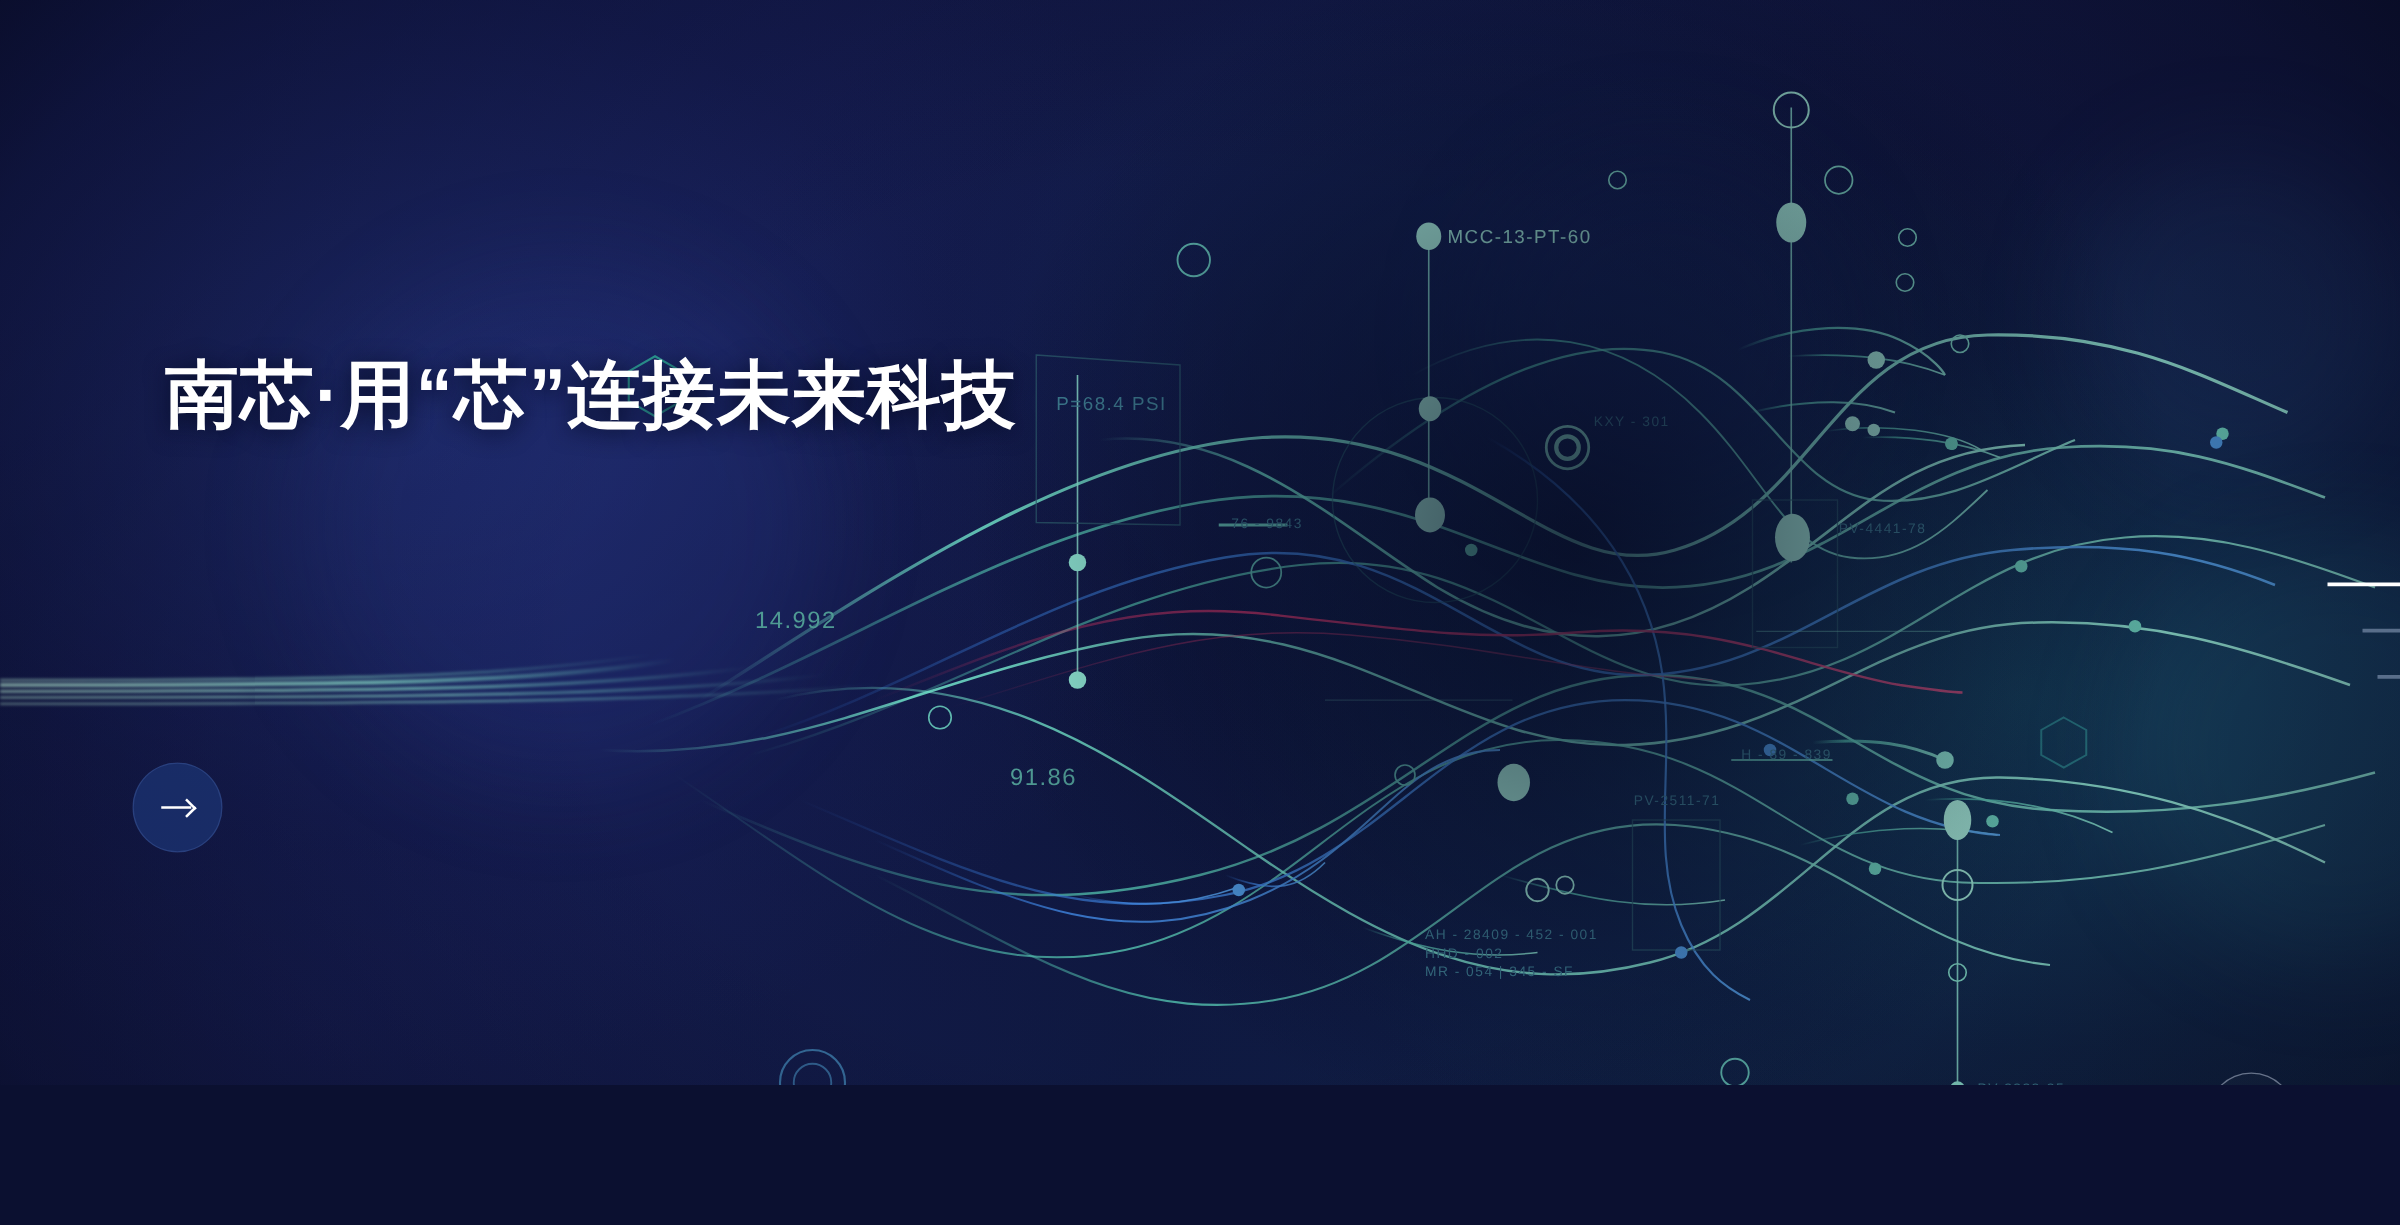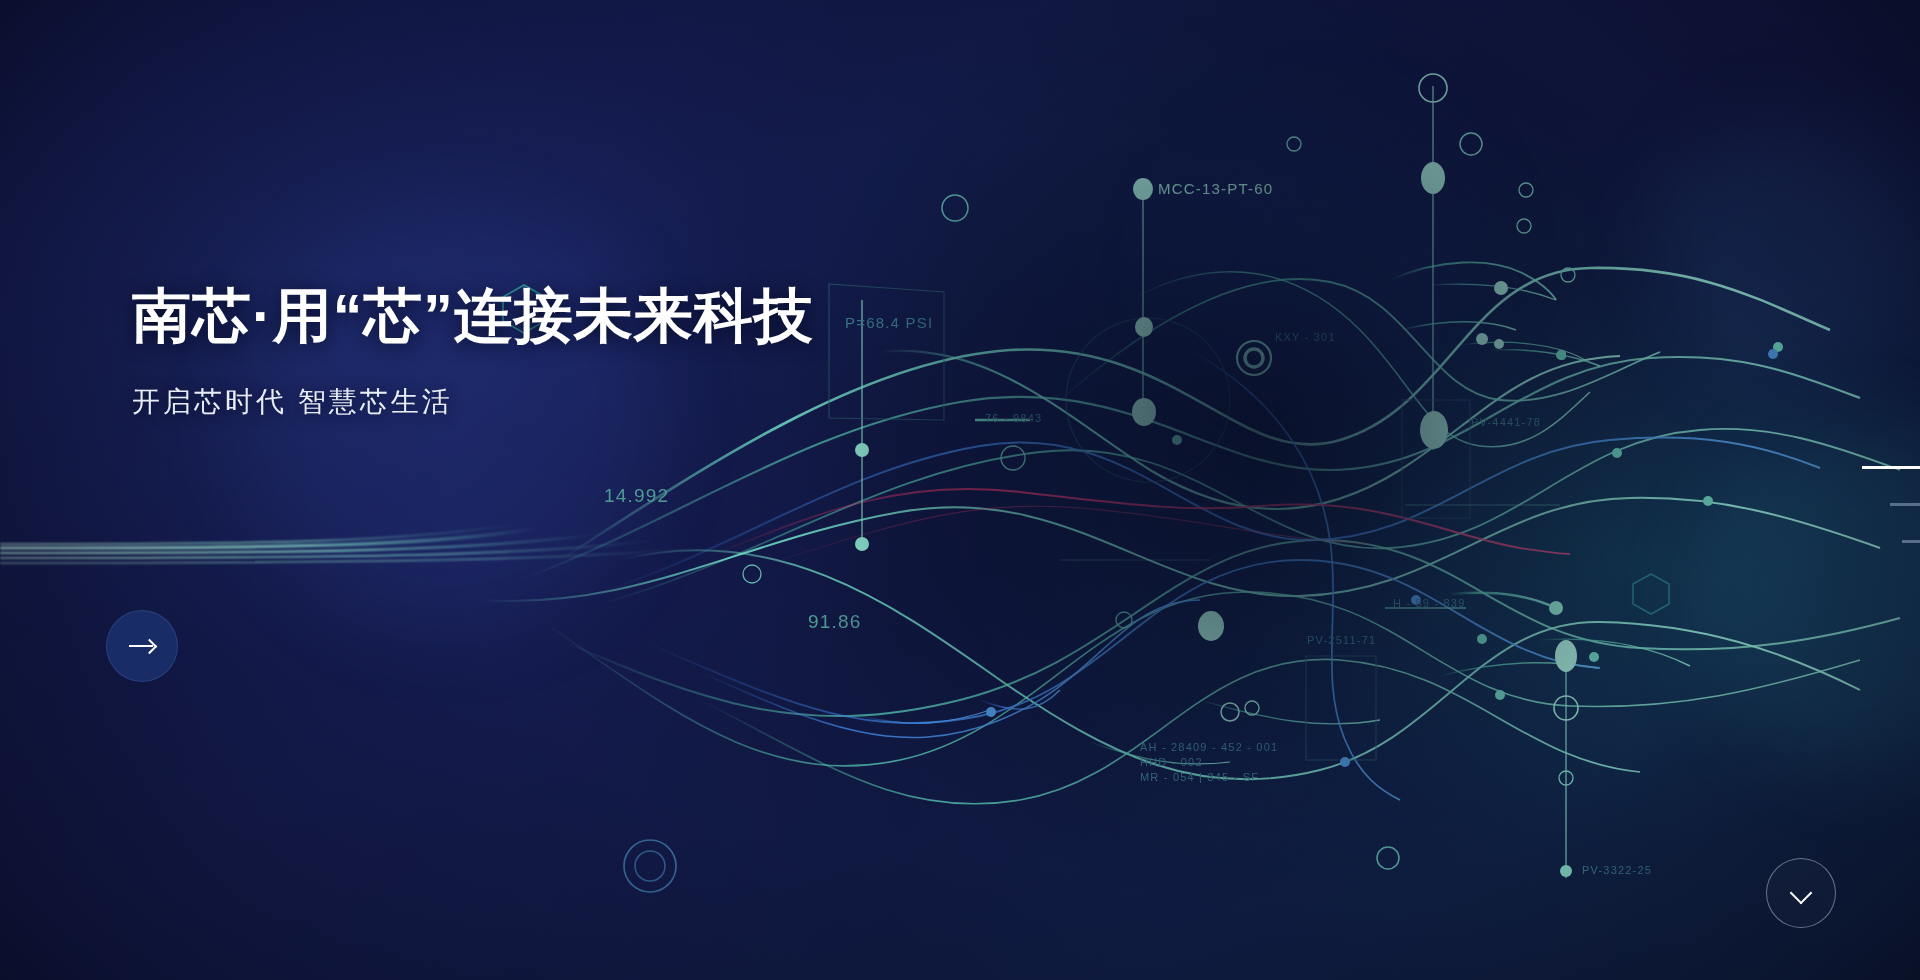--- a/index.html
+++ b/index.html
@@ -1,19 +1,19 @@
 <!DOCTYPE html>
 <html><head>
 <meta charset="utf-8">
 <title>Hero Banner</title>
 <style>
   html,body{margin:0;padding:0;background:#0b1030;}
   *{box-sizing:border-box;}
   .stage{
-    position:relative;width:1920px;height:980px;overflow:hidden;
+    position:relative;width:1920px;height:868px;overflow:hidden;
     font-family:"Liberation Sans","DejaVu Sans",sans-serif;
     background:
       radial-gradient(ellipse 900px 620px at 1620px 560px, rgba(26,92,108,0.55) 0%, rgba(20,60,88,0.22) 45%, rgba(0,0,0,0) 72%),
       radial-gradient(ellipse 760px 520px at 1180px 250px, rgba(16,40,86,0.55) 0%, rgba(10,24,60,0.15) 55%, rgba(0,0,0,0) 78%),
       radial-gradient(ellipse 820px 660px at 330px 330px, rgba(40,58,140,0.55) 0%, rgba(26,36,104,0.25) 52%, rgba(0,0,0,0) 80%),
       radial-gradient(ellipse 1100px 700px at 250px 820px, rgba(23,29,82,0.75) 0%, rgba(14,18,56,0.3) 60%, rgba(0,0,0,0) 85%),
       linear-gradient(160deg,#141a4e 0%,#141a4a 22%,#121843 45%,#101a44 62%,#0f1c44 78%,#10203f 100%);
   }
   
   .vignette{
@@ -264,21 +264,20 @@
           <text x="1582" y="874" class="tag tag-dim" font-size="11">PV-3322-25</text>
         </g>
   </svg>
   </div>
 
   <div class="darkcore"></div>
   <div class="vignette"></div>
 
   <div class="copy">
     <h1 class="title">南芯·用“芯”连接未来科技</h1>
-    <p class="subtitle">开启芯时代 智慧芯生活</p>
   </div>
 
   <div class="more-btn">
     <span class="arr"></span>
   </div>
 
   <div class="scroll-btn">
     <span class="chev"></span>
   </div>
 

